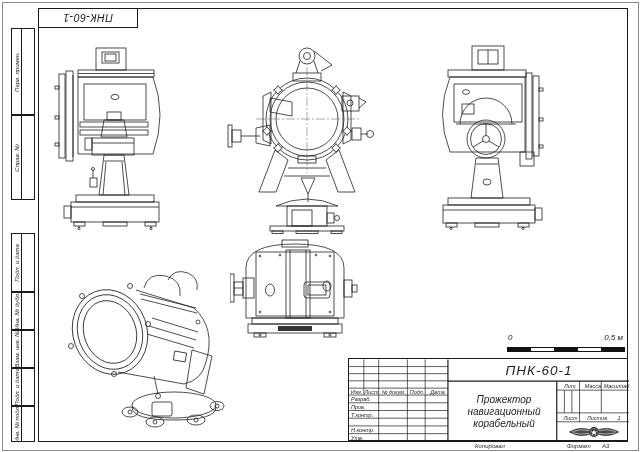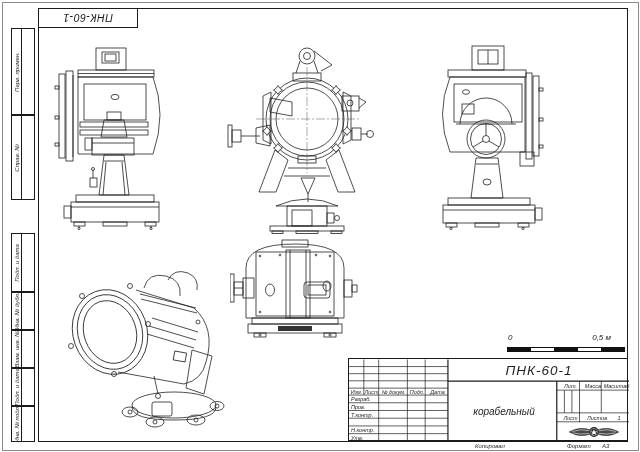--- a/index.html
+++ b/index.html
@@ -16,21 +16,21 @@
   
   .mbox{position:absolute;left:11px;width:24px;border:1px solid #1a1a1a;box-sizing:border-box;}
   .mbox .div{position:absolute;left:9px;top:0;bottom:0;width:1px;background:#1a1a1a;}
   .mbox .lbl{position:absolute;left:4.5px;top:50%;transform:translate(-50%,-50%) rotate(-90deg);
              white-space:nowrap;font-style:italic;font-size:6px;color:#2a2a2a;}
   
   .view{position:absolute;}
   
   .scalebar{position:absolute;left:505px;top:333px;width:122px;height:20px;font-style:italic;}
   .scalebar .z{position:absolute;left:3px;top:0;font-size:8px;}
-  .scalebar .m{position:absolute;right:16px;top:0;font-size:8px;}
+  .scalebar .m{position:absolute;right:4px;top:0;font-size:8px;}
   .sb-bar{position:absolute;left:2px;right:2px;bottom:1px;height:5px;border:1px solid #111;
           display:flex;box-sizing:border-box;}
   .sb-seg{flex:1;} .sb-dark{background:#111;} .sb-light{background:#fff;}
   
   .tblock{position:absolute;left:348px;top:358px;width:280px;height:83px;
           border:1.5px solid #1a1a1a;box-sizing:border-box;font-style:italic;}
   .tb-cell{position:absolute;display:flex;align-items:center;justify-content:center;
            text-align:center;color:#1f1f1f;}
   .tb-small{font-size:5.5px;line-height:6px;}
   .tb-row-label{justify-content:flex-start;padding-left:2px;box-sizing:border-box;}
@@ -350,20 +350,21 @@
 
     <div class="tb-cell tb-small tb-row-label" style="left:0;top:36px;width:30px;height:8px;">Разраб.</div>
     <div class="tb-cell tb-small tb-row-label" style="left:0;top:43.8px;width:30px;height:8px;">Пров.</div>
     <div class="tb-cell tb-small tb-row-label" style="left:0;top:51.6px;width:30px;height:8px;">Т.контр.</div>
     <div class="tb-cell tb-small tb-row-label" style="left:0;top:67.2px;width:30px;height:8px;">Н.контр.</div>
     <div class="tb-cell tb-small tb-row-label" style="left:0;top:75px;width:30px;height:8px;">Утв.</div>
 
     <div class="tb-cell tb-designation" style="left:100px;top:0;width:180px;height:22px;">ПНК-60-1</div>
 
     <div class="tb-cell tb-name" style="left:100px;top:22px;width:110px;height:61px;">
+      <span>Прожектор навигационный</span>
       <span>корабельный</span>
     </div>
 
     <div class="tb-cell tb-small" style="left:210px;top:22px;width:23px;height:9px;">Лит.</div>
     <div class="tb-cell tb-small" style="left:233px;top:22px;width:22px;height:9px;">Масса</div>
     <div class="tb-cell tb-small" style="left:255px;top:22px;width:25px;height:9px;">Масштаб</div>
 
     <div class="tb-cell tb-small" style="left:210px;top:54px;width:23px;height:9px;">Лист</div>
     <div class="tb-cell tb-small" style="left:233px;top:54px;width:30px;height:9px;">Листов</div>
     <div class="tb-cell tb-small" style="left:263px;top:54px;width:14px;height:9px;">1</div>

